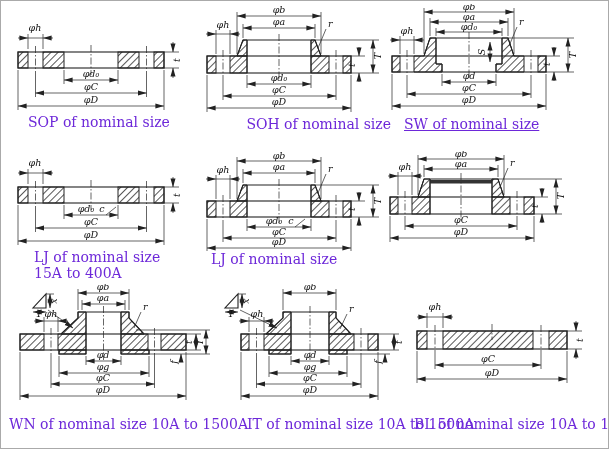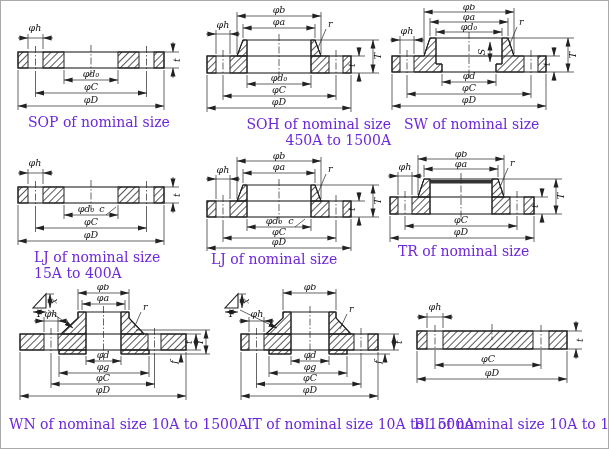--- a/index.html
+++ b/index.html
@@ -148,21 +148,20 @@
       </g>
       <g>
         <line class="ext" x1="8" y1="71" x2="8" y2="108"></line>
         <line class="ext" x1="152" y1="71" x2="152" y2="108"></line>
         <line class="dim" x1="8" y1="104" x2="152" y2="104" marker-start="url(#ar)" marker-end="url(#ar)"></line>
         <text class="dl" x="80" y="101" text-anchor="middle">φD</text>
       </g>
     </svg>
     <div class="caption" style="padding-left:12px;text-align:right;">
       <div>SOH of nominal size</div>
-      <div>450A to 1500A</div>
     </div>
   </div>
 
   <div class="panel" style="left:383px;top:3px;width:205px;">
     <svg width="205" height="112" viewBox="0 0 205 112">
       <g>
         <rect class="hat" x="8" y="52" width="8" height="16"></rect>
         <path class="hat" d="M30,52 L40,52 L46,34 L52,34 L52,60 L58,60 L58,68 L30,68 Z"></path>
         <path class="hat" d="M140,52 L130,52 L124,34 L118,34 L118,60 L112,60 L112,68 L140,68 Z"></path>
         <rect class="hat" x="154" y="52" width="8" height="16"></rect>
@@ -234,21 +233,21 @@
         <line class="dim" x1="23" y1="90" x2="147" y2="90" marker-start="url(#ar)" marker-end="url(#ar)"></line>
         <text class="dl" x="85" y="87" text-anchor="middle">φC</text>
       </g>
       <g>
         <line class="ext" x1="8" y1="70" x2="8" y2="106"></line>
         <line class="ext" x1="162" y1="70" x2="162" y2="106"></line>
         <line class="dim" x1="8" y1="102" x2="162" y2="102" marker-start="url(#ar)" marker-end="url(#ar)"></line>
         <text class="dl" x="85" y="99" text-anchor="middle">φD</text>
       </g>
     </svg>
-    <div class="caption" style="padding-left:20px;">
+    <div class="caption" style="padding-left:20px;text-decoration:underline;">
       <div>SW of nominal size</div>
     </div>
   </div>
 
   <div class="panel" style="left:5px;top:156px;width:196px;">
     <svg width="196" height="92" viewBox="0 0 196 92">
       <g>
         <rect class="hat" x="12" y="30" width="10" height="16"></rect>
         <rect class="hat" x="37" y="30" width="21" height="16"></rect>
         <rect class="hat" x="112" y="30" width="21" height="16"></rect>
@@ -436,21 +435,20 @@
         <text class="dl" x="77" y="72" text-anchor="middle">φC</text>
       </g>
       <g>
         <line class="ext" x1="6" y1="65" x2="6" y2="91"></line>
         <line class="ext" x1="150" y1="65" x2="150" y2="91"></line>
         <line class="dim" x1="6" y1="87" x2="150" y2="87" marker-start="url(#ar)" marker-end="url(#ar)"></line>
         <text class="dl" x="77" y="84" text-anchor="middle">φD</text>
       </g>
     </svg>
     <div class="caption" style="padding-left:14px;">
-      <div>TR of nominal size</div>
     </div>
   </div>
 
   <div class="panel" style="left:2px;top:283px;width:212px;">
     <svg width="212" height="132" viewBox="0 0 212 132">
       <g>
         <rect class="hat" x="17" y="50" width="24" height="16"></rect>
         <rect class="hat" x="55" y="50" width="28" height="16"></rect>
         <rect class="hat" x="118" y="50" width="27" height="16"></rect>
         <rect class="hat" x="158" y="50" width="25" height="16"></rect>

